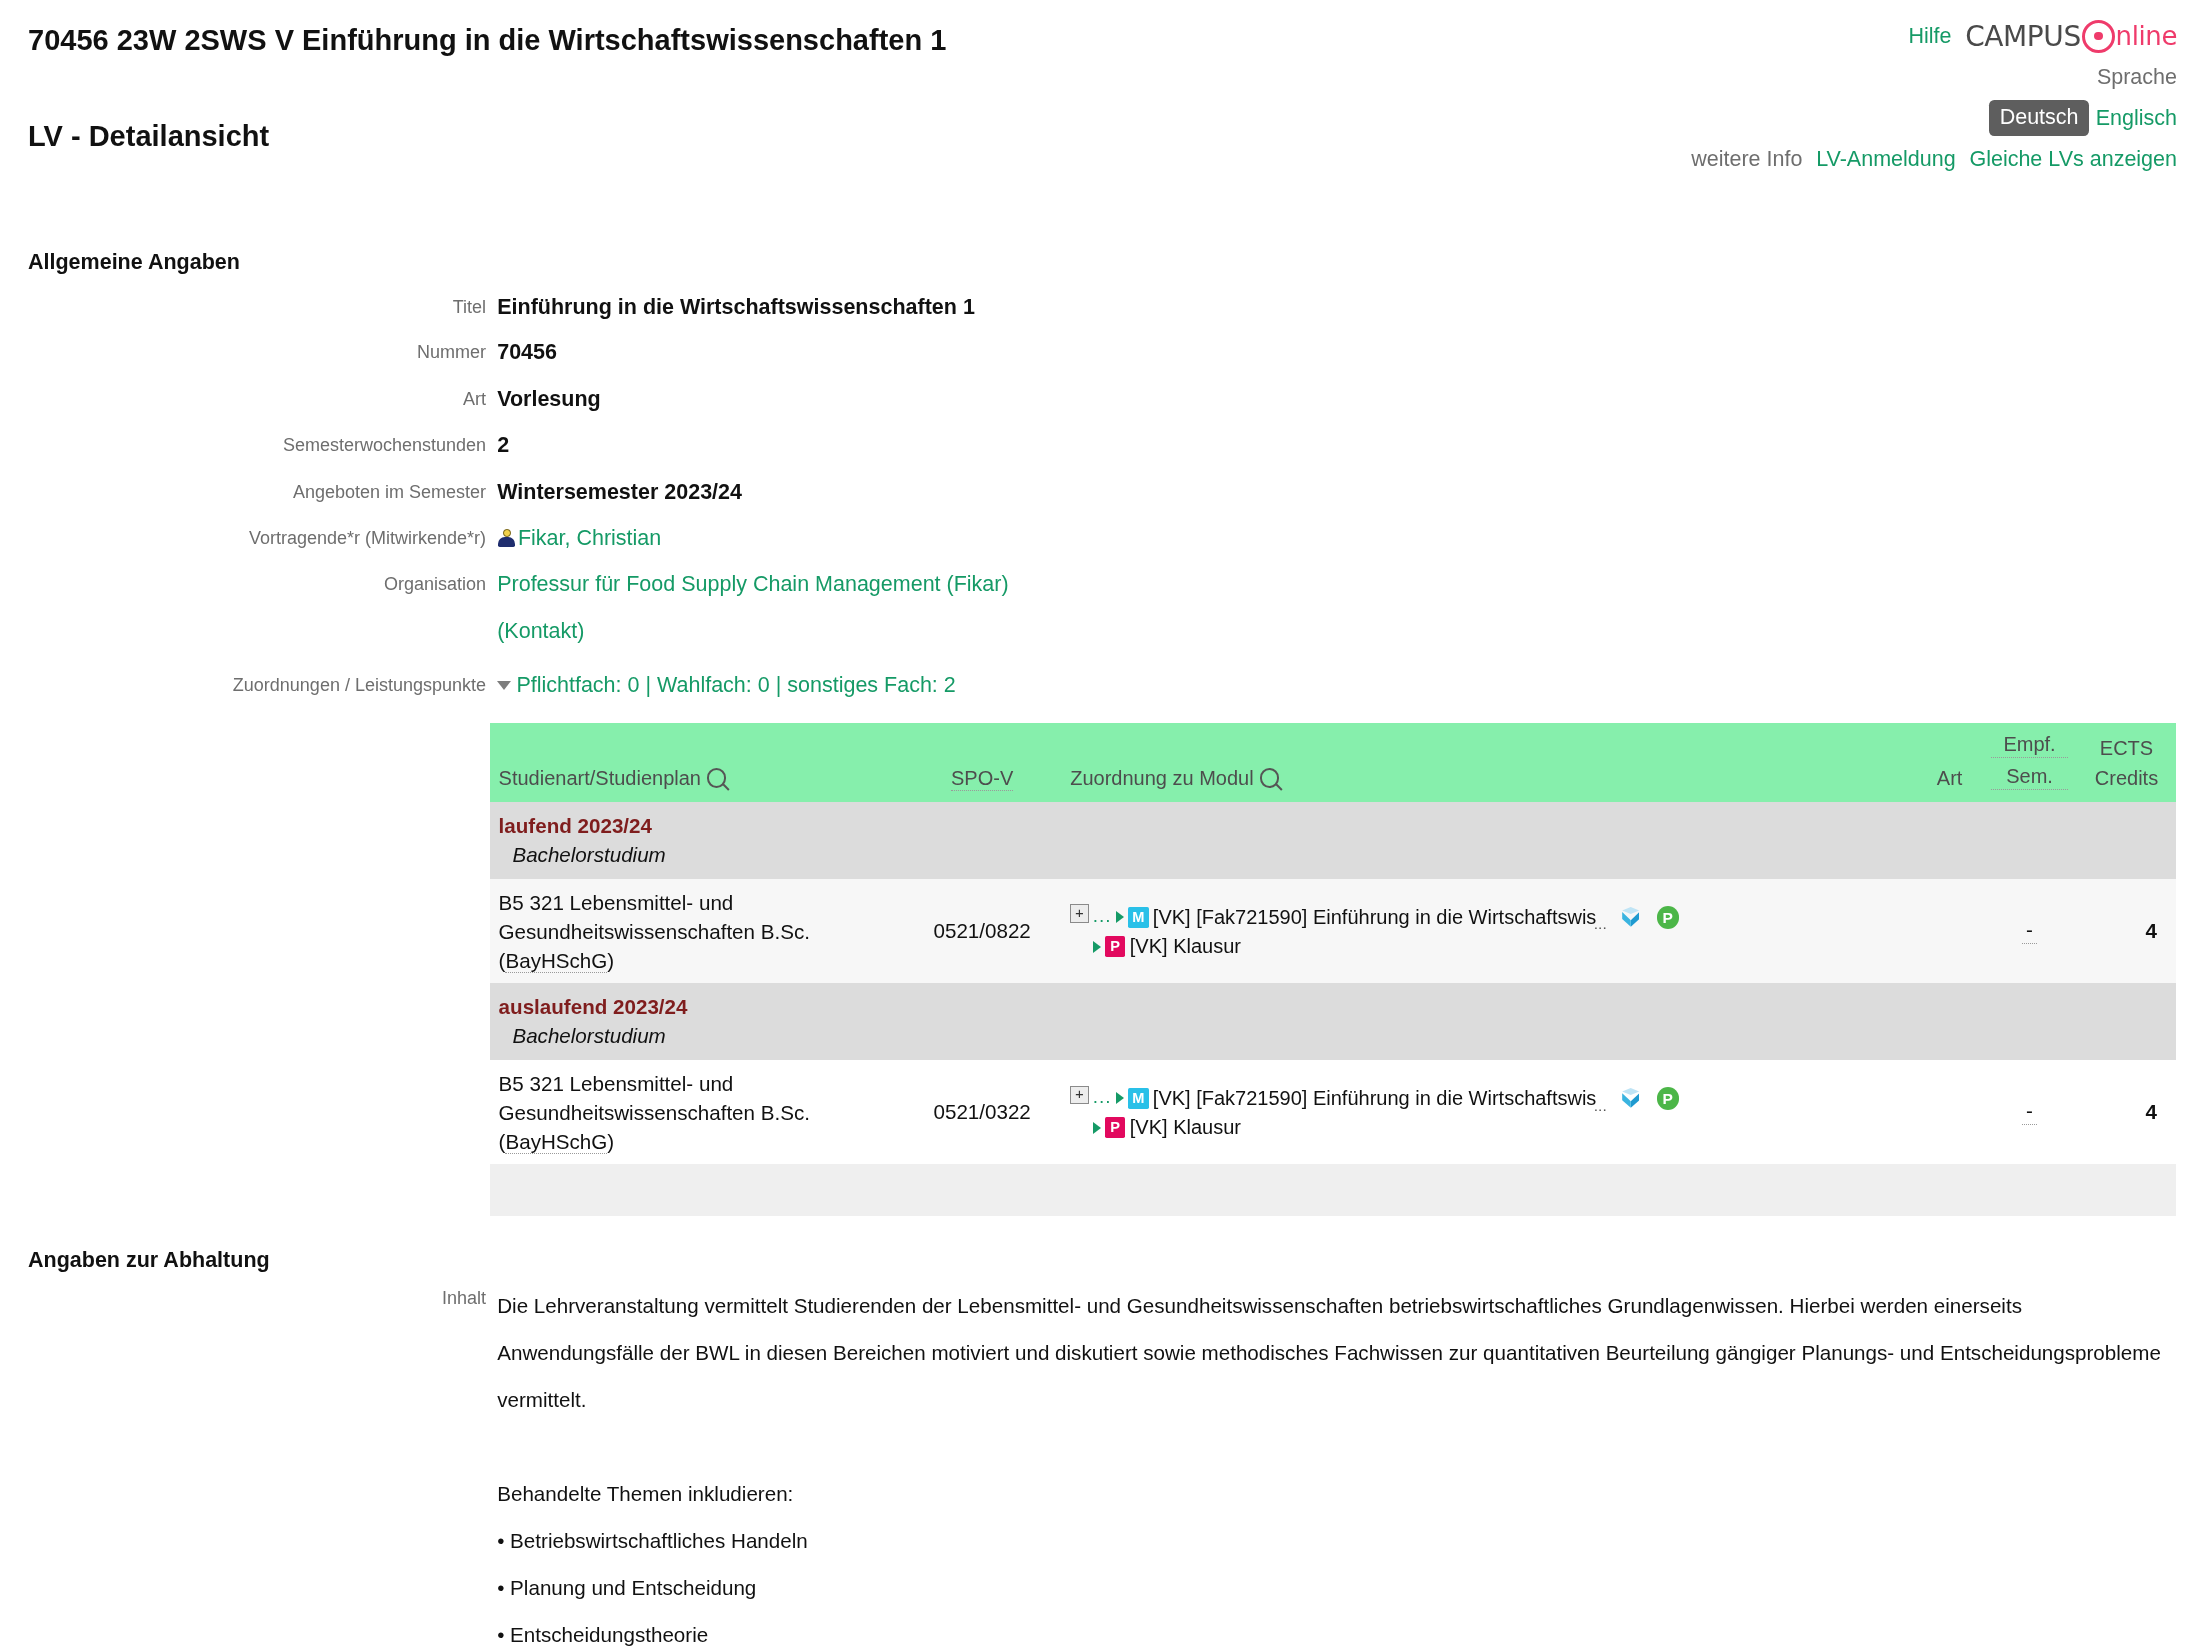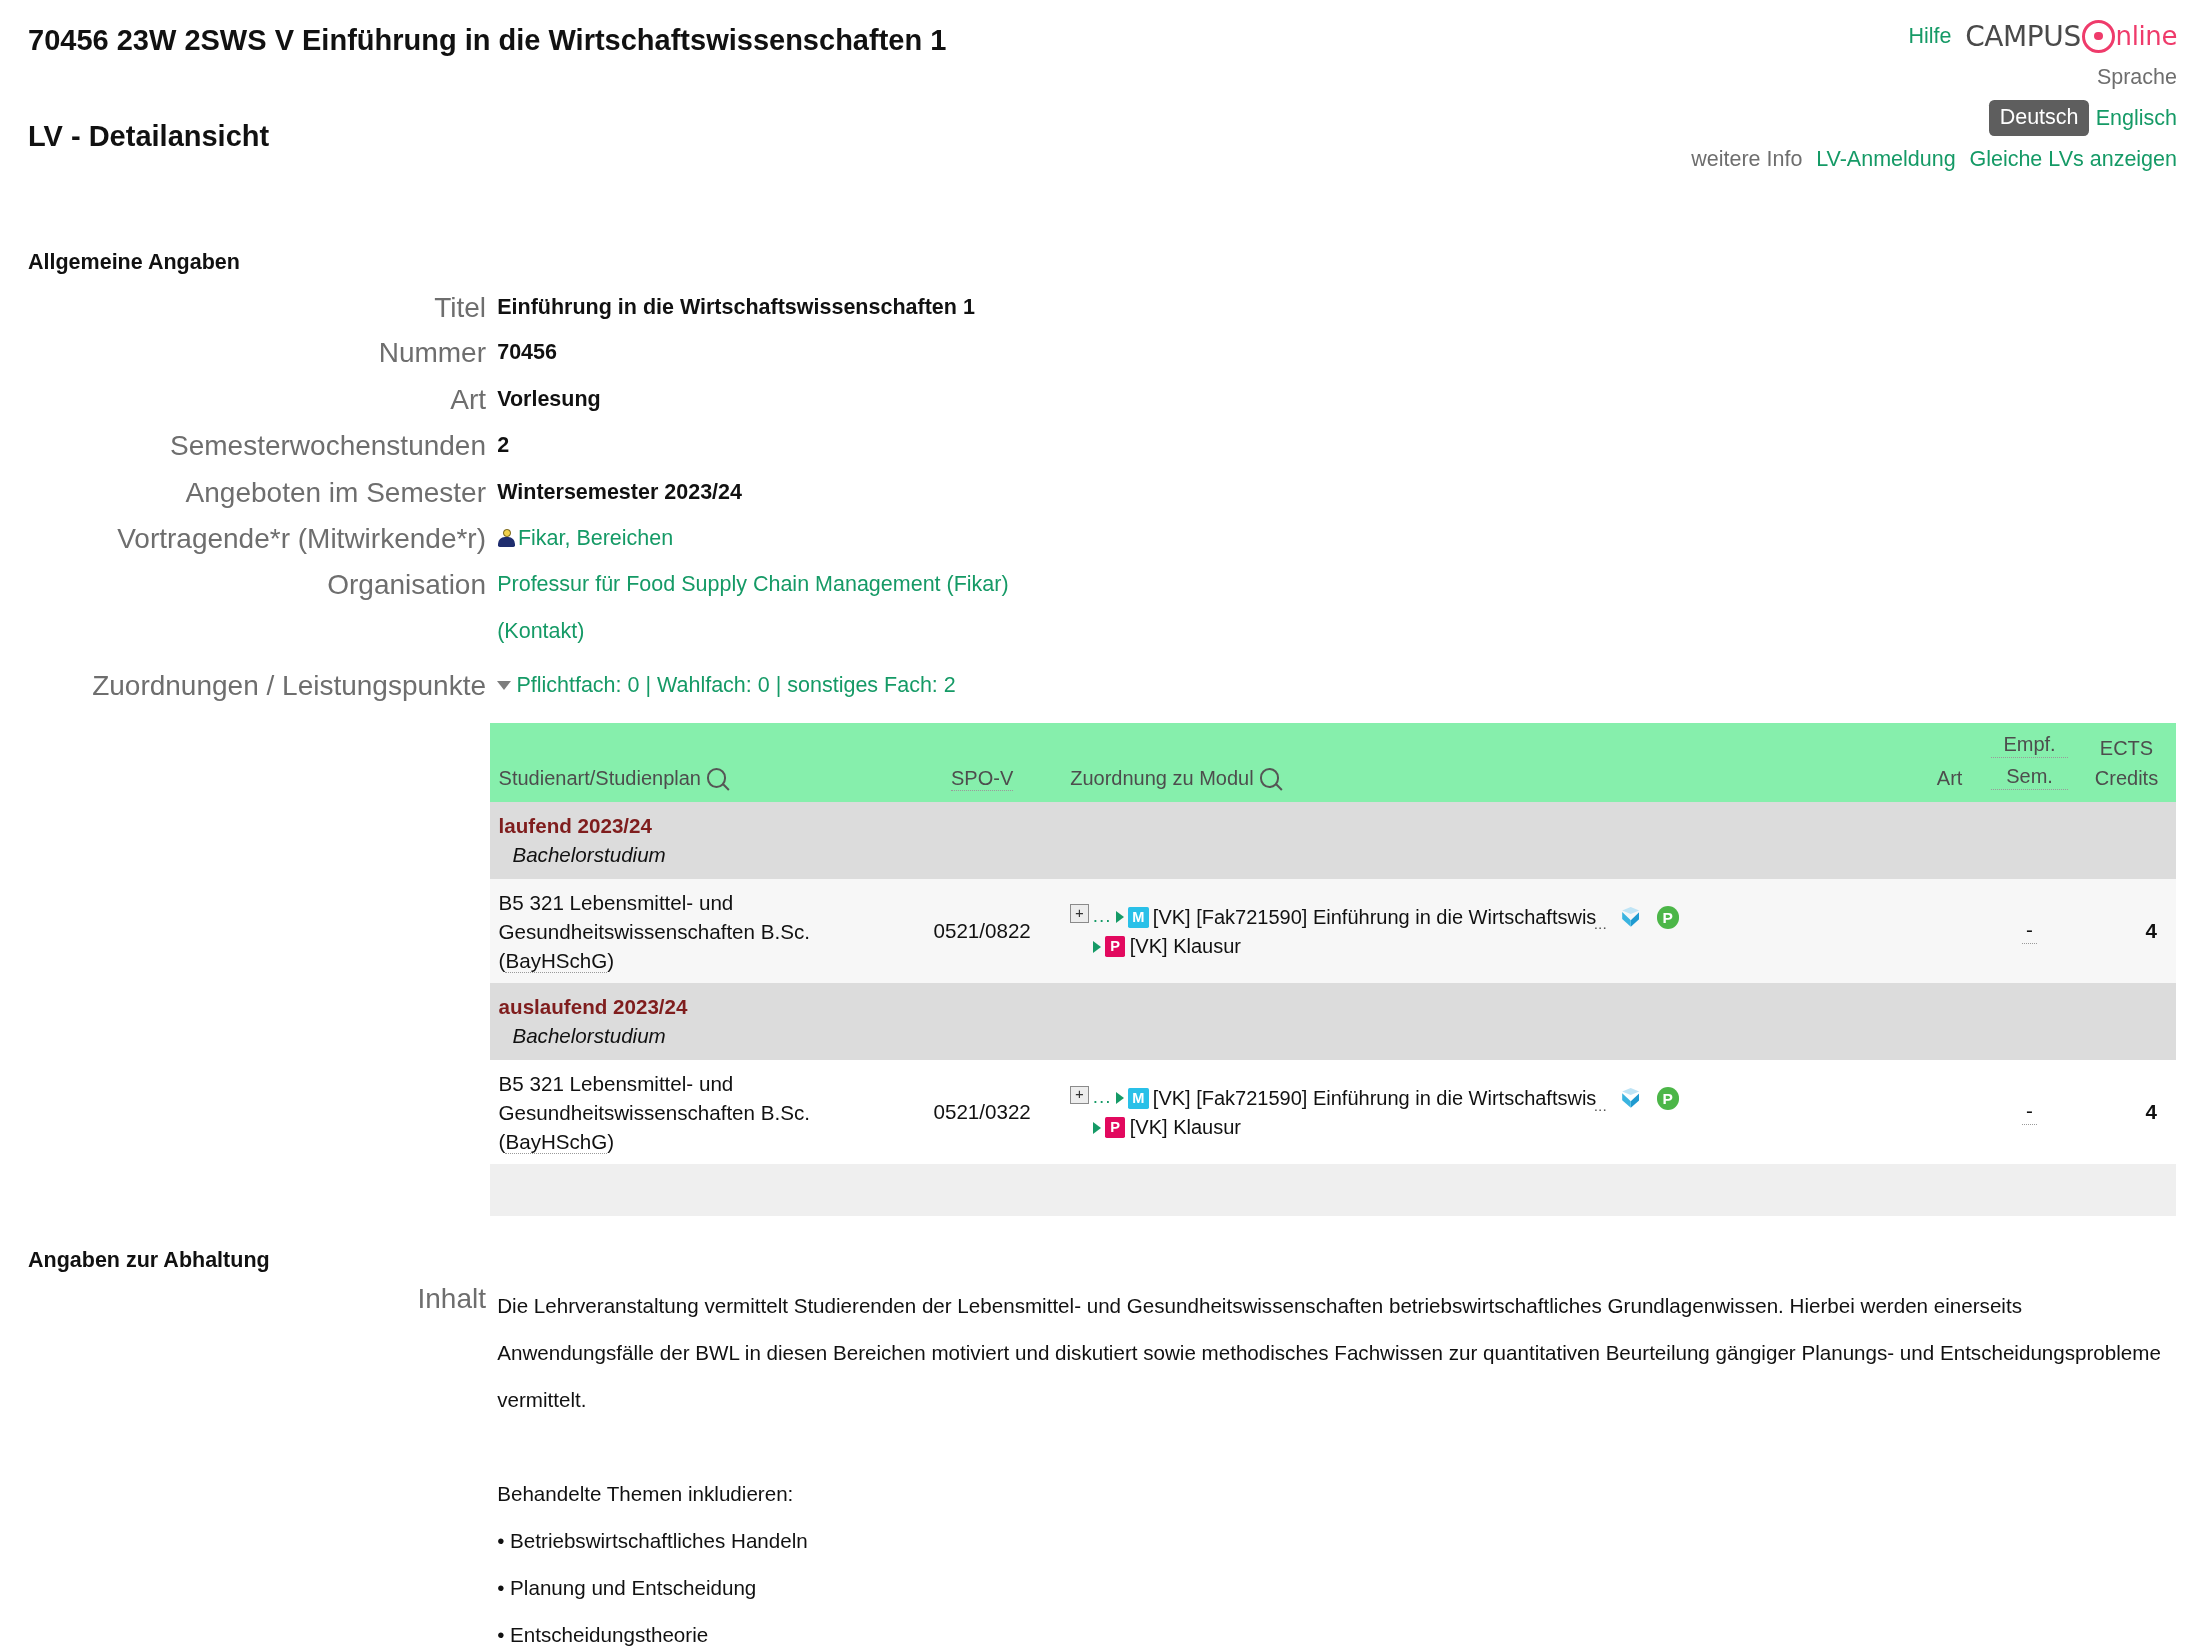--- a/index.html
+++ b/index.html
@@ -60,21 +60,21 @@
   }
   #sec-allgemein{top:250px;}
   #sec-abhaltung{top:1248px;}
   
   .field{
     position:absolute;left:0;width:2203px;
     display:flex;align-items:flex-start;
   }
   .f-label{
     width:486px;flex:0 0 486px;text-align:right;
-    color:#6e6e6e;font-size:28px;line-height:29px;
+    color:#6e6e6e;font-size:18px;line-height:29px;
     padding-right:0;white-space:nowrap;
   }
   .f-value{
     margin-left:11.2px;font-size:21.5px;line-height:29px;color:#111;
   }
   .f-value.bold{font-weight:bold;}
   .green-link{color:#159a66;cursor:pointer;}
   .person-icon{
     display:inline-block;width:19px;height:19px;position:relative;
     vertical-align:-3.4px;margin-right:1.7px;
@@ -241,21 +241,21 @@
 </div>
 
 <div class="field" style="top:478px">
   <div class="f-label">Angeboten im Semester</div>
   <div class="f-value bold">Wintersemester 2023/24</div>
 </div>
 
 <div class="field" style="top:524px">
   <div class="f-label">Vortragende*r (Mitwirkende*r)</div>
   <div class="f-value">
-    <span class="person-icon"><span class="head"></span><span class="body"></span></span><span class="green-link">Fikar, Bereichen</span>
+    <span class="person-icon"><span class="head"></span><span class="body"></span></span><span class="green-link">Fikar, Christian</span>
   </div>
 </div>
 
 <div class="field" style="top:570px">
   <div class="f-label">Organisation</div>
   <div class="f-value">
     <div class="green-link">Professur für Food Supply Chain Management (Fikar)</div>
     <div class="green-link" style="margin-top:18px">(Kontakt)</div>
   </div>
 </div>

